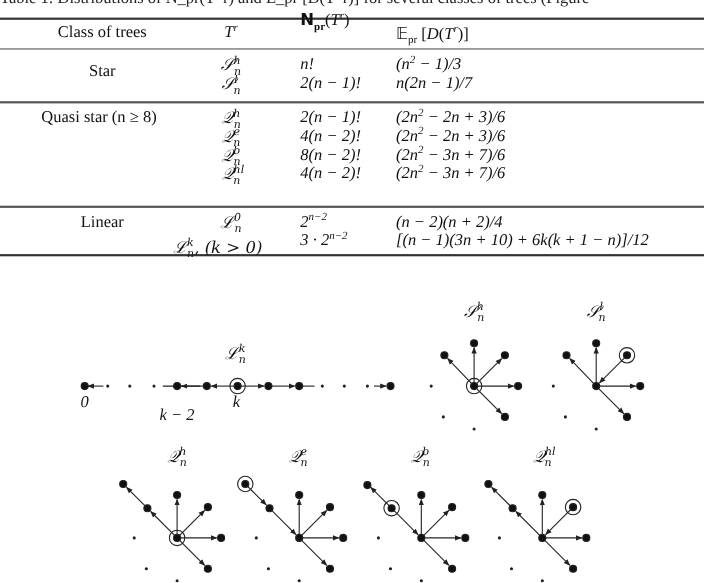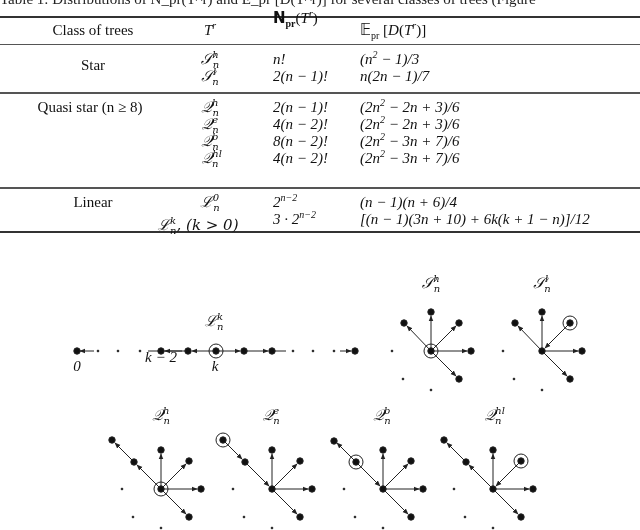--- a/index.html
+++ b/index.html
@@ -78,21 +78,21 @@
 
   <div class="cell c-tr cal" style="top:150px">𝒬<sup>hl</sup><sub style="margin-left:-10px">n</sub></div>
   <div class="cell c-n math" style="top:150px">4(n − 2)!</div>
   <div class="cell c-e math" style="top:150px">(2n<sup>2</sup> − 3n + 7)/6</div>
 </div>
 
 <div>
   <div class="cell c-class" style="top:194px">Linear</div>
   <div class="cell c-tr cal" style="top:194px">ℒ<sup>0</sup><sub style="margin-left:-6px">n</sub></div>
   <div class="cell c-n math" style="top:194px">2<sup>n−2</sup></div>
-  <div class="cell c-e math" style="top:194px">(n − 1)(n + 6)/4</div>
+  <div class="cell c-e math" style="top:194px">(n − 2)(n + 2)/4</div>
 
   <div class="cell c-tr cal" style="top:217px;left:138px;width:120px">ℒ<sup>k</sup><sub style="margin-left:-6px">n</sub>, (k &gt; 0)</div>
   <div class="cell c-n math" style="top:211px">3 · 2<sup>n−2</sup></div>
   <div class="cell c-e math" style="top:211px">[(n − 1)(3n + 10) + 6k(k + 1 − n)]/12</div>
 </div>
 
 <svg class="figure" width="640" height="280" viewBox="0 250 640 280" xmlns="http://www.w3.org/2000/svg">
   <defs>
     <marker id="ah" viewBox="0 0 10 10" refX="9" refY="5" markerWidth="6" markerHeight="6" orient="auto">
       <path d="M0,1 L10,5 L0,9 z" fill="#222"></path>
@@ -236,21 +236,21 @@
     <circle cx="533" cy="489" r="3.2"></circle>
       <circle cx="521" cy="517" r="3.2"></circle>
     <circle cx="454" cy="489" r="0.9"></circle>
       <circle cx="465" cy="517" r="0.9"></circle>
       <circle cx="493" cy="528" r="0.9"></circle>
   </g>
 </svg>
 
 <div class="fig-label cal" style="left:214px;top:320px">ℒ<sup>k</sup><sub style="margin-left:-6px">n</sub></div>
 <div class="node-label math" style="left:77px;top:358px">0</div>
-<div class="node-label math" style="left:161px;top:349px">k − 2</div>
+<div class="node-label math" style="left:161px;top:370px">k − 2</div>
 <div class="node-label math" style="left:215px;top:358px">k</div>
 
 <div class="fig-label cal" style="left:431px;top:283px">𝒮<sup>h</sup><sub style="margin-left:-6px">n</sub></div>
 <div class="fig-label cal" style="left:542px;top:283px">𝒮<sup>l</sup><sub style="margin-left:-4px">n</sub></div>
 <div class="fig-label cal" style="left:161px;top:415px">𝒬<sup>h</sup><sub style="margin-left:-6px">n</sub></div>
 <div class="fig-label cal" style="left:271px;top:415px">𝒬<sup>e</sup><sub style="margin-left:-6px">n</sub></div>
 <div class="fig-label cal" style="left:382px;top:415px">𝒬<sup>b</sup><sub style="margin-left:-6px">n</sub></div>
 <div class="fig-label cal" style="left:493px;top:415px">𝒬<sup>hl</sup><sub style="margin-left:-10px">n</sub></div>
 
 </body></html>

